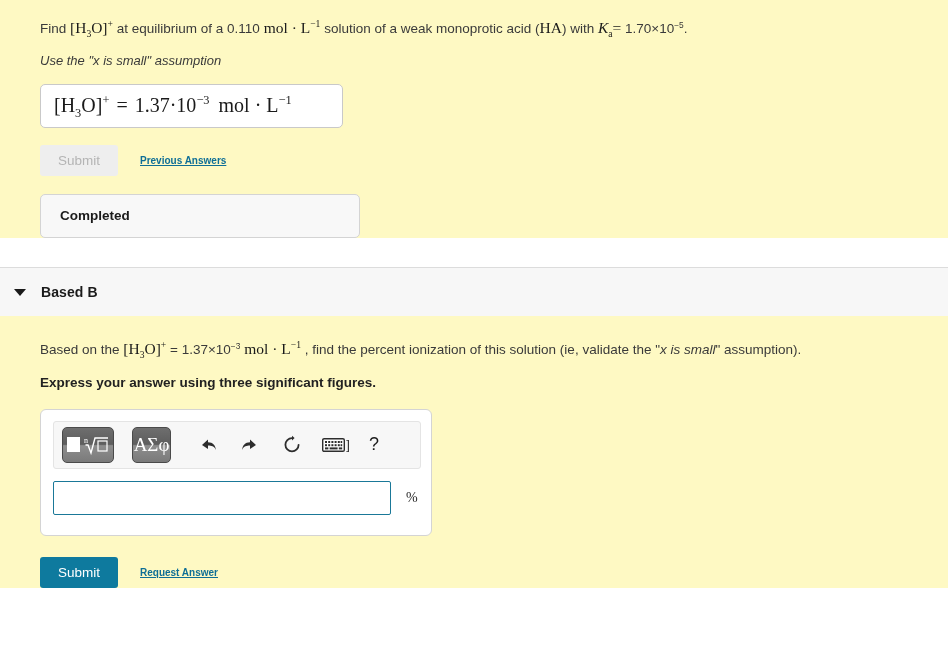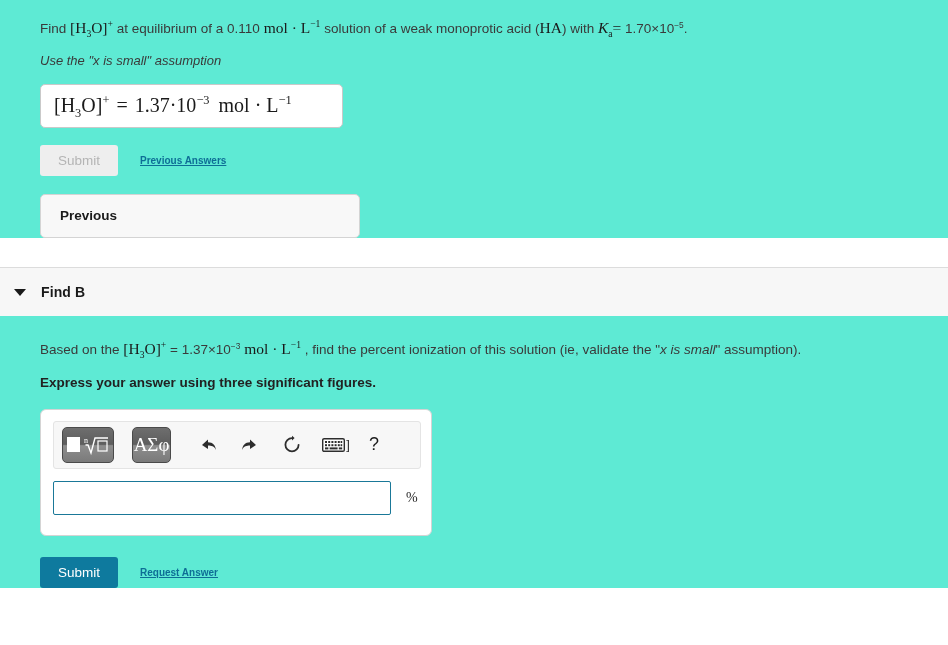--- a/index.html
+++ b/index.html
@@ -59,21 +59,21 @@
   .part-title {
     font-size: 14px;
     font-weight: bold;
     color: #1a1a1a;
     letter-spacing: 0.1px;
   }
 
   .part-body {
     position: relative;
     padding: 0 0 0 40px;
-    background: #5eead4;
+    background: #fef9c3;
   }
 
   
   .prompt {
     font-size: 13.5px;
     color: #3a3a3a;
     line-height: 1.4;
     padding-top: 17px;
     white-space: nowrap;
   }
@@ -340,33 +340,33 @@
         <span class="mathsr">1.37·10<sup class="m">−3</sup></span>
         <span class="mathsr" style="margin-left:9px;">mol&nbsp;·&nbsp;L<sup class="m">−1</sup></span>
       </div>
 
       <div class="btn-row">
         <div class="btn-submit-disabled">Submit</div>
         <span class="link-answers">Previous Answers</span>
       </div>
 
       <div class="completed-box">
-        <span>Previous</span>
+        <span>Completed</span>
       </div>
 
     </div>
   </div>
 
   <div class="section-gap"></div>
 
   <div class="part-section">
 
     <div class="part-header">
       <span class="disclosure-arrow"></span>
-      <span class="part-title">Find B</span>
+      <span class="part-title">Based B</span>
     </div>
 
     <div class="part-body">
 
       <div class="prompt-b">
         <span>Based on the </span><span class="mathsr">[H<sub class="m">3</sub>O]<sup class="m">+</sup></span><span>&nbsp;=&nbsp;</span><span>1.37×10<sup class="m">−3</sup></span><span class="mathsr">&nbsp;</span><span class="mathsr">mol&nbsp;·&nbsp;L<sup class="m">−1</sup></span><span>&nbsp;, find the percent ionization of this solution (ie, validate the "</span><span class="ital">x is small</span><span>" assumption).</span>
       </div>
 
       <div class="express-b">Express your answer using three significant figures.</div>
 

